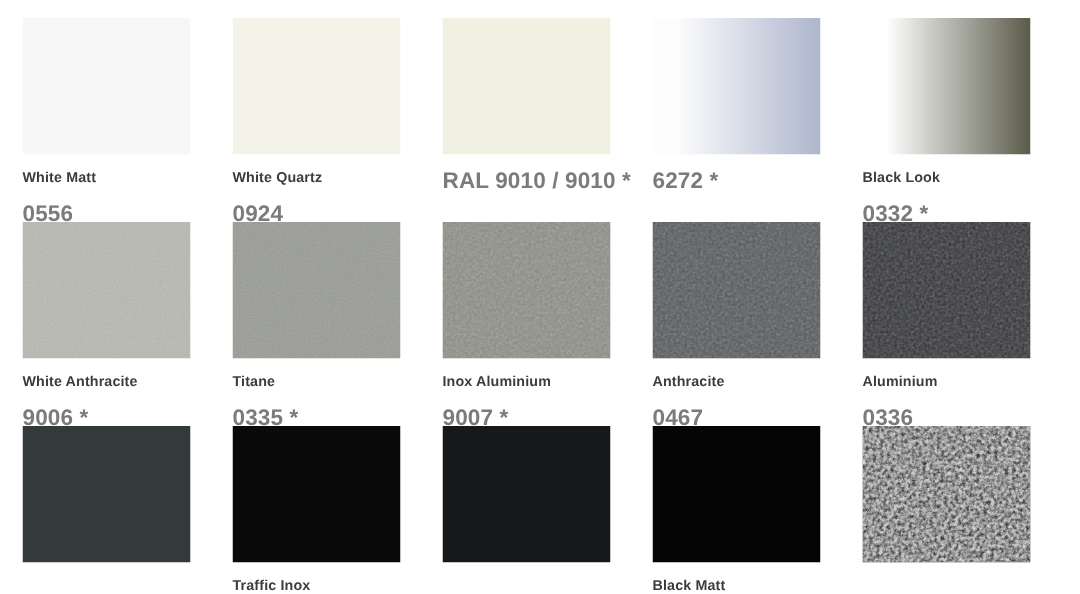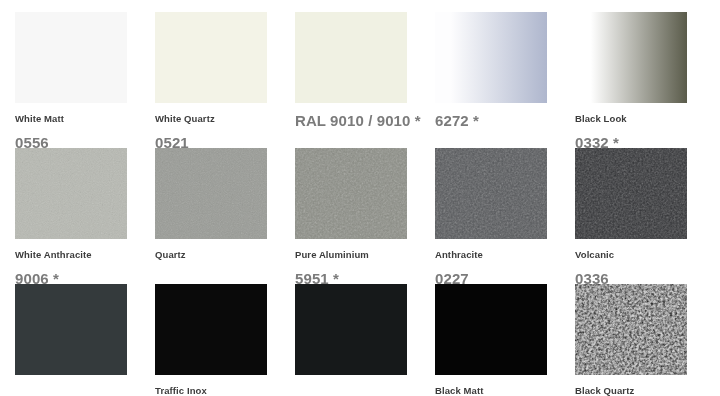--- a/index.html
+++ b/index.html
@@ -76,21 +76,21 @@
         <div class="chip-base" style="background: rgb(247, 247, 247);"></div>
       </div>
       <div class="swatch-label">White Matt</div>
       <div class="swatch-code">0556</div>
     </div>
     <div class="swatch-cell">
       <div class="swatch-chip">
         <div class="chip-base" style="background: rgb(243, 243, 231);"></div>
       </div>
       <div class="swatch-label">White Quartz</div>
-      <div class="swatch-code">0521</div>
+      <div class="swatch-code">0924</div>
     </div>
     <div class="swatch-cell">
       <div class="swatch-chip">
         <div class="chip-base" style="background: rgb(240, 241, 227);"></div>
       </div>
       <div class="swatch-code">RAL 9010 / 9010 *</div>
     </div>
     <div class="swatch-cell">
       <div class="swatch-chip">
         <div class="chip-base" style="background: linear-gradient(to right, rgb(253, 253, 254) 0%, rgb(253, 253, 254) 14%, rgb(174, 182, 205) 100%);"></div>
@@ -132,77 +132,78 @@
               <feTurbulence type="fractalNoise" baseFrequency="0.9" numOctaves="4" stitchTiles="stitch" result="n"></feTurbulence>
               <feColorMatrix type="saturate" values="0" in="n" result="g"></feColorMatrix>
               <feComponentTransfer in="g">
                 <feFuncA type="linear" slope="0.85" intercept="0"></feFuncA>
               </feComponentTransfer>
             </filter>
             <rect width="112" height="91" filter="url(#tx6)" opacity="0.30"></rect>
           </svg>
         </div>
       </div>
-      <div class="swatch-label">Quartz</div>
+      <div class="swatch-label">Titane</div>
+      <div class="swatch-code">0335 *</div>
     </div>
     <div class="swatch-cell">
       <div class="swatch-chip">
         <div class="chip-base" style="background: rgb(140, 142, 134);"></div>
         <div class="chip-texture">
           <svg xmlns="http://www.w3.org/2000/svg" width="112" height="91" preserveAspectRatio="none" style="position:absolute;inset:0;width:100%;height:100%">
             <filter id="tx7" x="0" y="0" width="100%" height="100%">
               <feTurbulence type="fractalNoise" baseFrequency="0.55" numOctaves="5" stitchTiles="stitch" result="n"></feTurbulence>
               <feColorMatrix type="saturate" values="0" in="n" result="g"></feColorMatrix>
               <feComponentTransfer in="g">
                 <feFuncA type="linear" slope="1.0" intercept="0"></feFuncA>
               </feComponentTransfer>
             </filter>
             <rect width="112" height="91" filter="url(#tx7)" opacity="0.42"></rect>
           </svg>
         </div>
       </div>
-      <div class="swatch-label">Pure Aluminium</div>
-      <div class="swatch-code">5951 *</div>
+      <div class="swatch-label">Inox Aluminium</div>
+      <div class="swatch-code">9007 *</div>
     </div>
     <div class="swatch-cell">
       <div class="swatch-chip">
         <div class="chip-base" style="background: rgb(85, 87, 90);"></div>
         <div class="chip-texture">
           <svg xmlns="http://www.w3.org/2000/svg" width="112" height="91" preserveAspectRatio="none" style="position:absolute;inset:0;width:100%;height:100%">
             <filter id="tx8" x="0" y="0" width="100%" height="100%">
               <feTurbulence type="fractalNoise" baseFrequency="0.55" numOctaves="5" stitchTiles="stitch" result="n"></feTurbulence>
               <feColorMatrix type="saturate" values="0" in="n" result="g"></feColorMatrix>
               <feComponentTransfer in="g">
                 <feFuncA type="linear" slope="1.0" intercept="0"></feFuncA>
               </feComponentTransfer>
             </filter>
             <rect width="112" height="91" filter="url(#tx8)" opacity="0.42"></rect>
           </svg>
         </div>
       </div>
       <div class="swatch-label">Anthracite</div>
-      <div class="swatch-code">0227</div>
+      <div class="swatch-code">0467</div>
     </div>
     <div class="swatch-cell">
       <div class="swatch-chip">
         <div class="chip-base" style="background: rgb(48, 49, 52);"></div>
         <div class="chip-texture">
           <svg xmlns="http://www.w3.org/2000/svg" width="112" height="91" preserveAspectRatio="none" style="position:absolute;inset:0;width:100%;height:100%">
             <filter id="tx9" x="0" y="0" width="100%" height="100%">
               <feTurbulence type="fractalNoise" baseFrequency="0.55" numOctaves="5" stitchTiles="stitch" result="n"></feTurbulence>
               <feColorMatrix type="saturate" values="0" in="n" result="g"></feColorMatrix>
               <feComponentTransfer in="g">
                 <feFuncA type="linear" slope="1.0" intercept="0"></feFuncA>
               </feComponentTransfer>
             </filter>
             <rect width="112" height="91" filter="url(#tx9)" opacity="0.42"></rect>
           </svg>
         </div>
       </div>
-      <div class="swatch-label">Volcanic</div>
+      <div class="swatch-label">Aluminium</div>
       <div class="swatch-code">0336</div>
     </div>
     <div class="swatch-cell">
       <div class="swatch-chip">
         <div class="chip-base" style="background: rgb(52, 58, 60);"></div>
       </div>
     </div>
     <div class="swatch-cell">
       <div class="swatch-chip">
         <div class="chip-base" style="background: rgb(10, 10, 10);"></div>
@@ -229,15 +230,14 @@
               <feTurbulence type="fractalNoise" baseFrequency="0.42" numOctaves="5" stitchTiles="stitch" result="n"></feTurbulence>
               <feColorMatrix type="saturate" values="0" in="n" result="g"></feColorMatrix>
               <feComponentTransfer in="g">
                 <feFuncA type="linear" slope="1.6" intercept="0"></feFuncA>
               </feComponentTransfer>
             </filter>
             <rect width="112" height="91" filter="url(#tx14)" opacity="0.95"></rect>
           </svg>
         </div>
       </div>
-      <div class="swatch-label">Black Quartz</div>
     </div>
   </div>
 
 </body></html>

